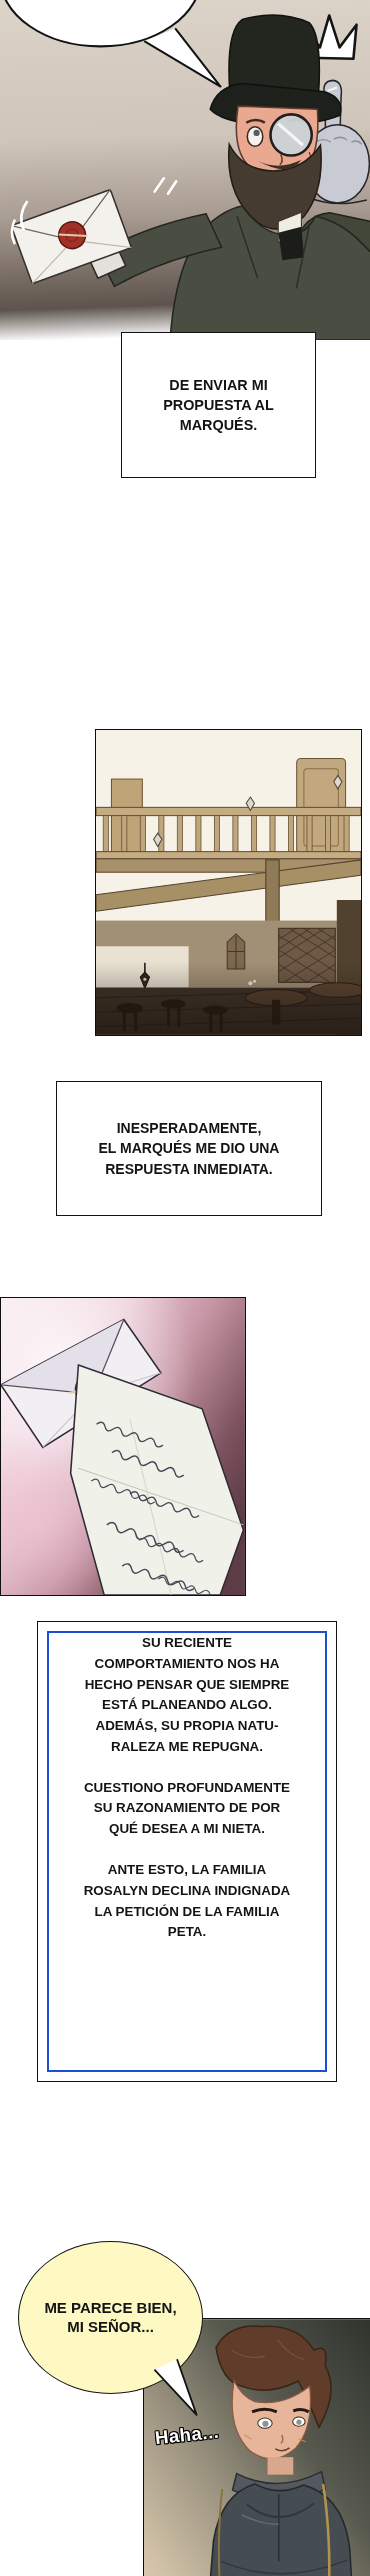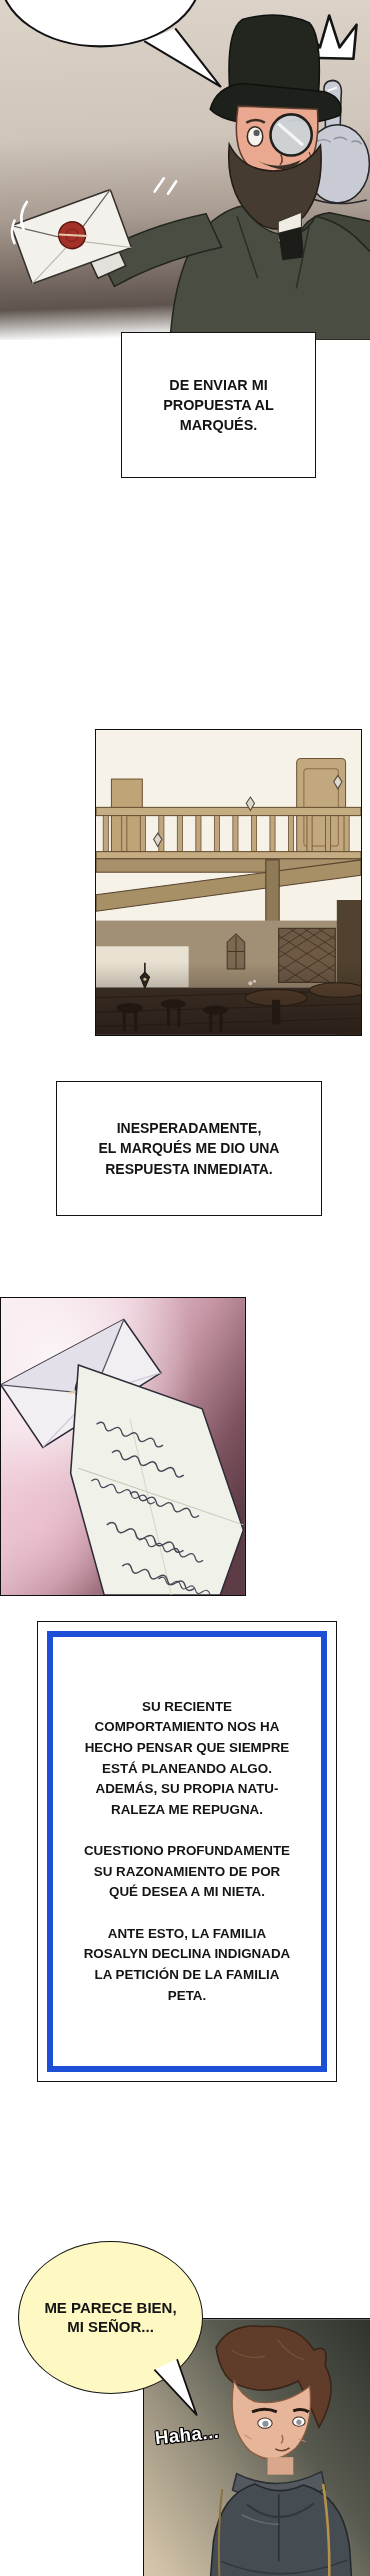--- a/index.html
+++ b/index.html
@@ -21,21 +21,21 @@
   .fs28{font-size:14.4px;line-height:1.4;}
   .fs27{font-size:14px;line-height:1.45;}
   .fs26{font-size:13.4px;line-height:1.54;}
   .fs29{font-size:15px;line-height:1.25;}
   #top-scene{left:0;top:0;width:371px;height:340px;
      background:linear-gradient(178deg,#dcd3c9 0%,#cfc5ba 40%,#a99c92 62%,
                 #7a6e66 78%,#5e544d 88%,#ffffff 97%);}
   #letter-outer{left:37px;top:1621px;width:298px;height:459px;background:#fff;
      border:1.5px solid #121212;z-index:4;}
   #letter-inner{position:absolute;left:9.3px;top:9.3px;right:9.3px;bottom:9.3px;
-     border:6px solid #1d4ed8;display:flex;align-items:center;justify-content:center;}
+     border:2px solid #1d4ed8;display:flex;align-items:flex-start;justify-content:center;}
 </style>
 </head>
 <body>
 
 <div id="top-scene" class="abs">
   <svg width="371" height="340" viewBox="0 0 720 660">
 
     <g>
       <ellipse cx="195" cy="-45" rx="195" ry="135" fill="#ffffff" stroke="#121212" stroke-width="4"></ellipse>
       <path d="M340,55 L428,168 L280,80" fill="#ffffff" stroke="#121212" stroke-width="4" stroke-linejoin="round"></path>

